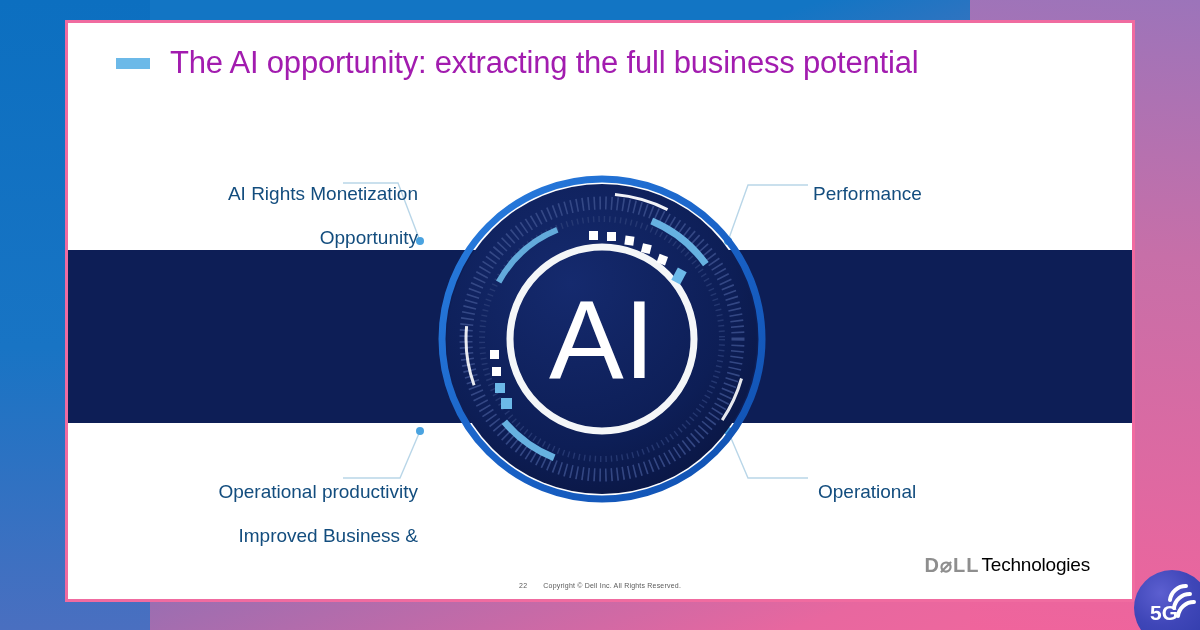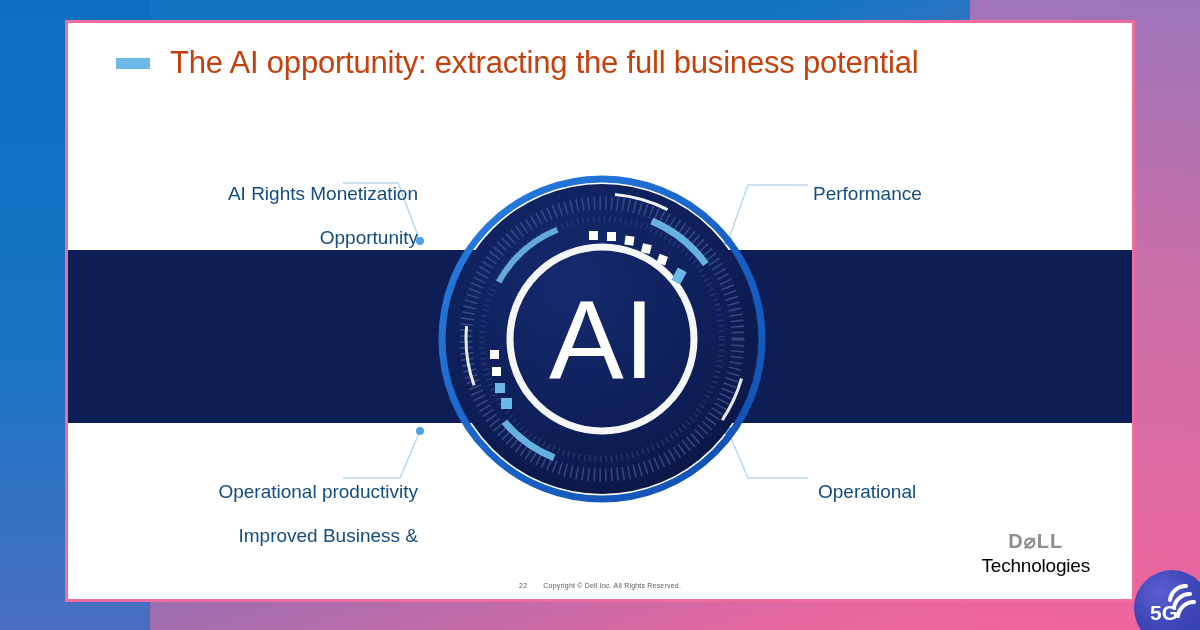--- a/index.html
+++ b/index.html
@@ -34,21 +34,21 @@
     background:#ffffff;overflow:hidden;
   }
   
   #title-row{
     position:absolute;left:48px;top:22px;display:flex;align-items:center;gap:20px;
   }
   #title-dash{
     width:34px;height:11px;background:#6cb9e8;flex:none;
   }
   #title-text{
-    font-size:31px;color:#c2410c;letter-spacing:-0.2px;white-space:nowrap;
+    font-size:31px;color:#a21caf;letter-spacing:-0.2px;white-space:nowrap;
   }
   
   #navy-band{
     position:absolute;left:0;top:227px;width:100%;height:173px;background:#0d1e56;
   }
   
   .callout{
     position:absolute;color:#134d7e;font-size:19px;line-height:1.15;white-space:pre-line;
   }
   #callout-tl{left:60px;top:138px;width:290px;text-align:right;}
@@ -64,21 +64,21 @@
   
   #footer{
     position:absolute;left:0;bottom:10px;width:100%;
     display:flex;align-items:center;justify-content:center;gap:16px;
     font-size:7px;color:#5a5a5a;
   }
   #page-num{letter-spacing:.3px;}
   #copyright{letter-spacing:.2px;}
   #dell-logo{
     position:absolute;right:42px;bottom:22px;
-    display:flex;align-items:center;gap:2px;color:#9a9a9a;flex-direction:column;
+    display:flex;align-items:center;gap:2px;color:#9a9a9a;
   }
   #dell-word{
     font-size:20px;font-weight:bold;letter-spacing:1px;color:#8e8e8e;
   }
   #dell-tech{
     font-size:19px;color:#000000;letter-spacing:-0.2px;
   }
   
   #fiveg-badge{
     position:absolute;right:-10px;bottom:-16px;width:76px;height:76px;border-radius:50%;

